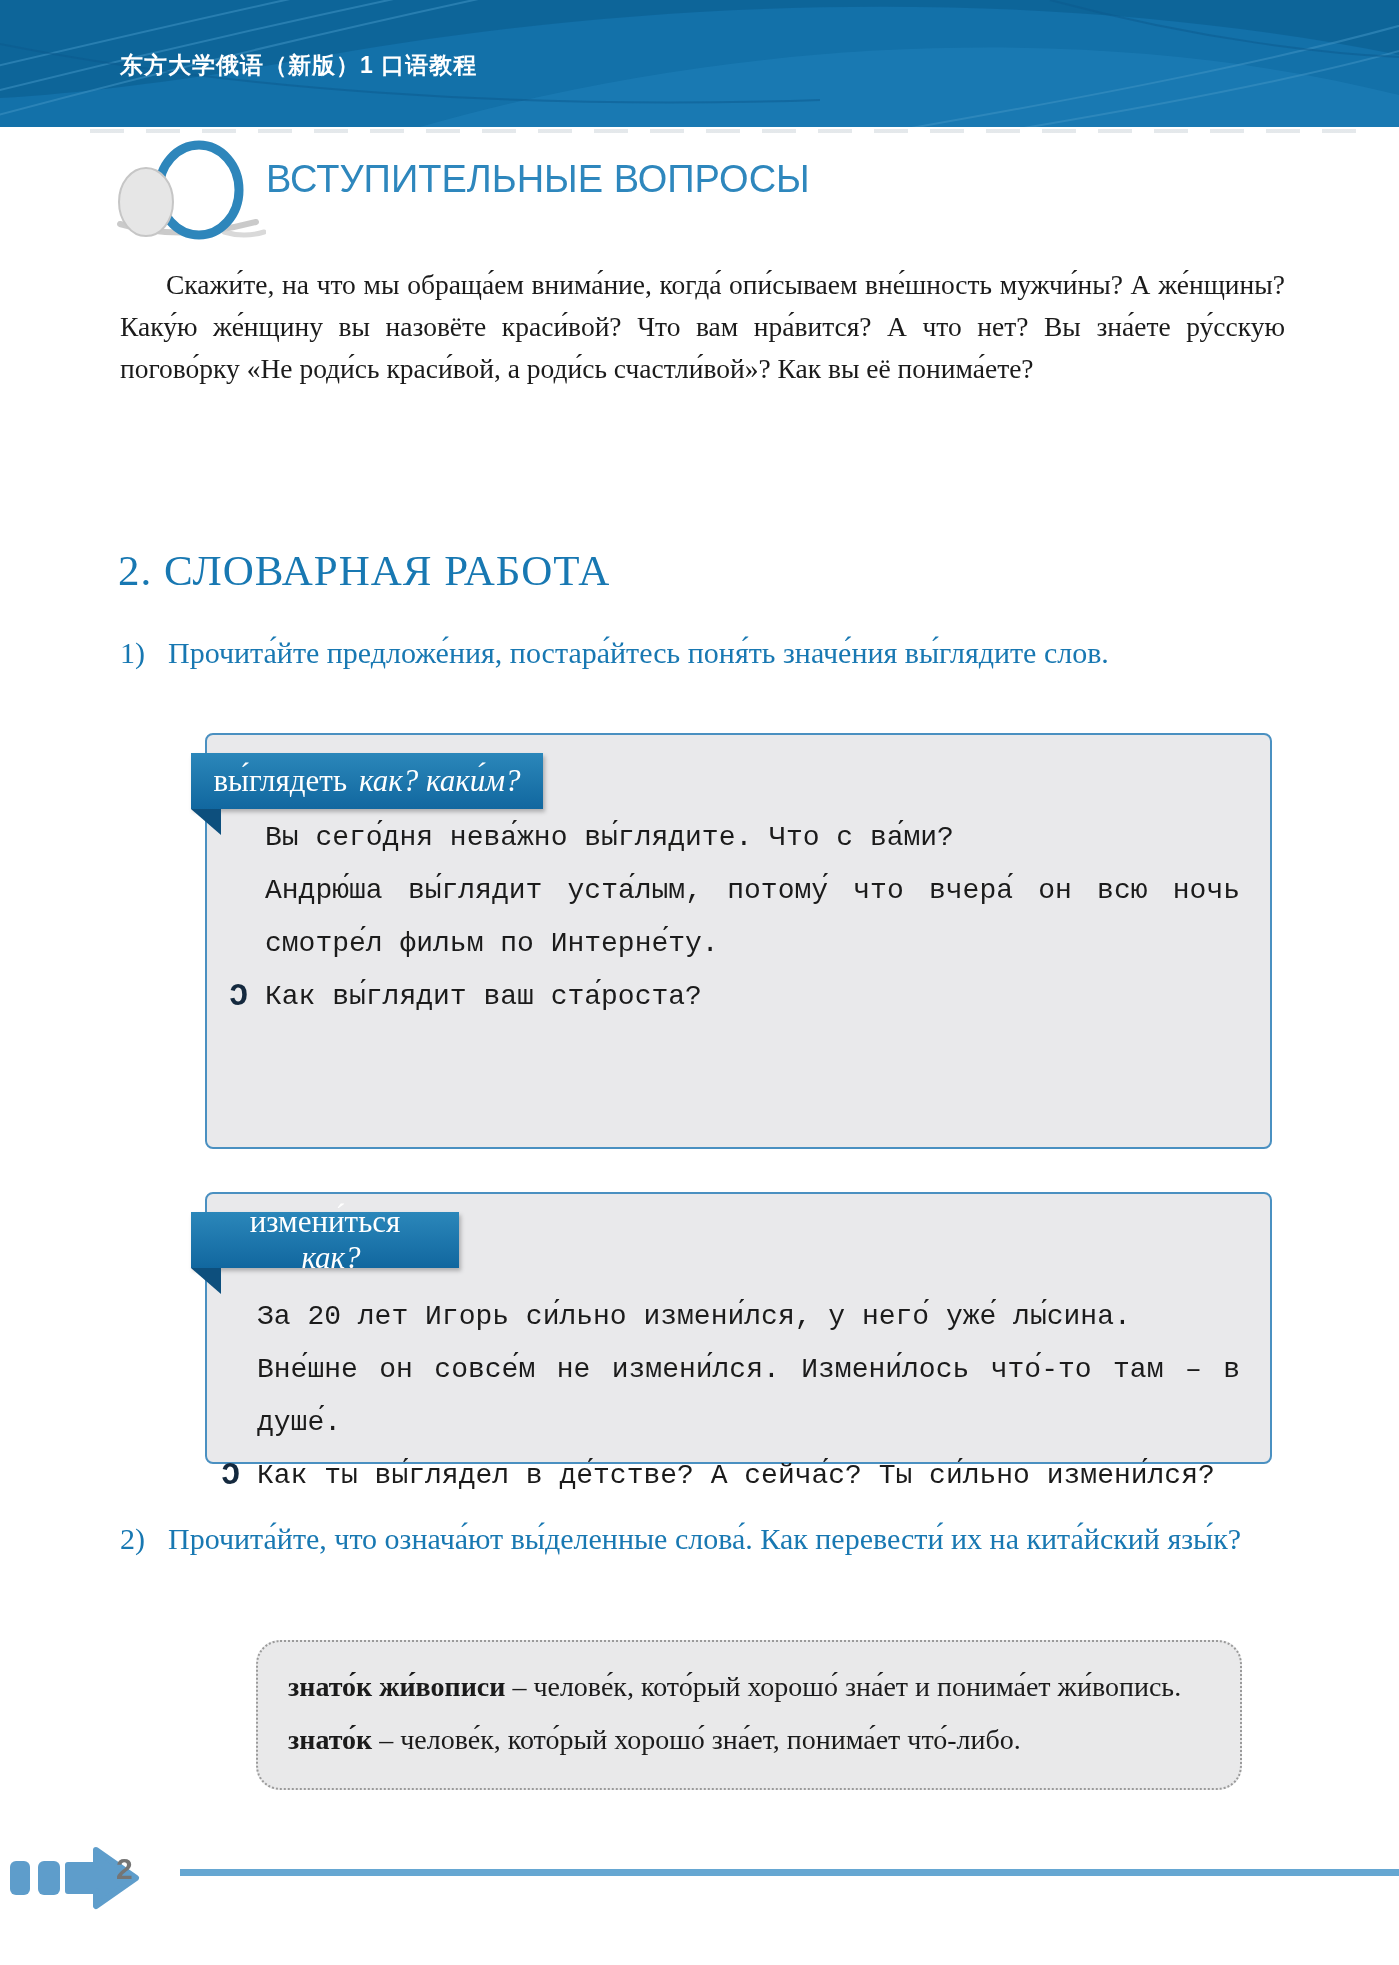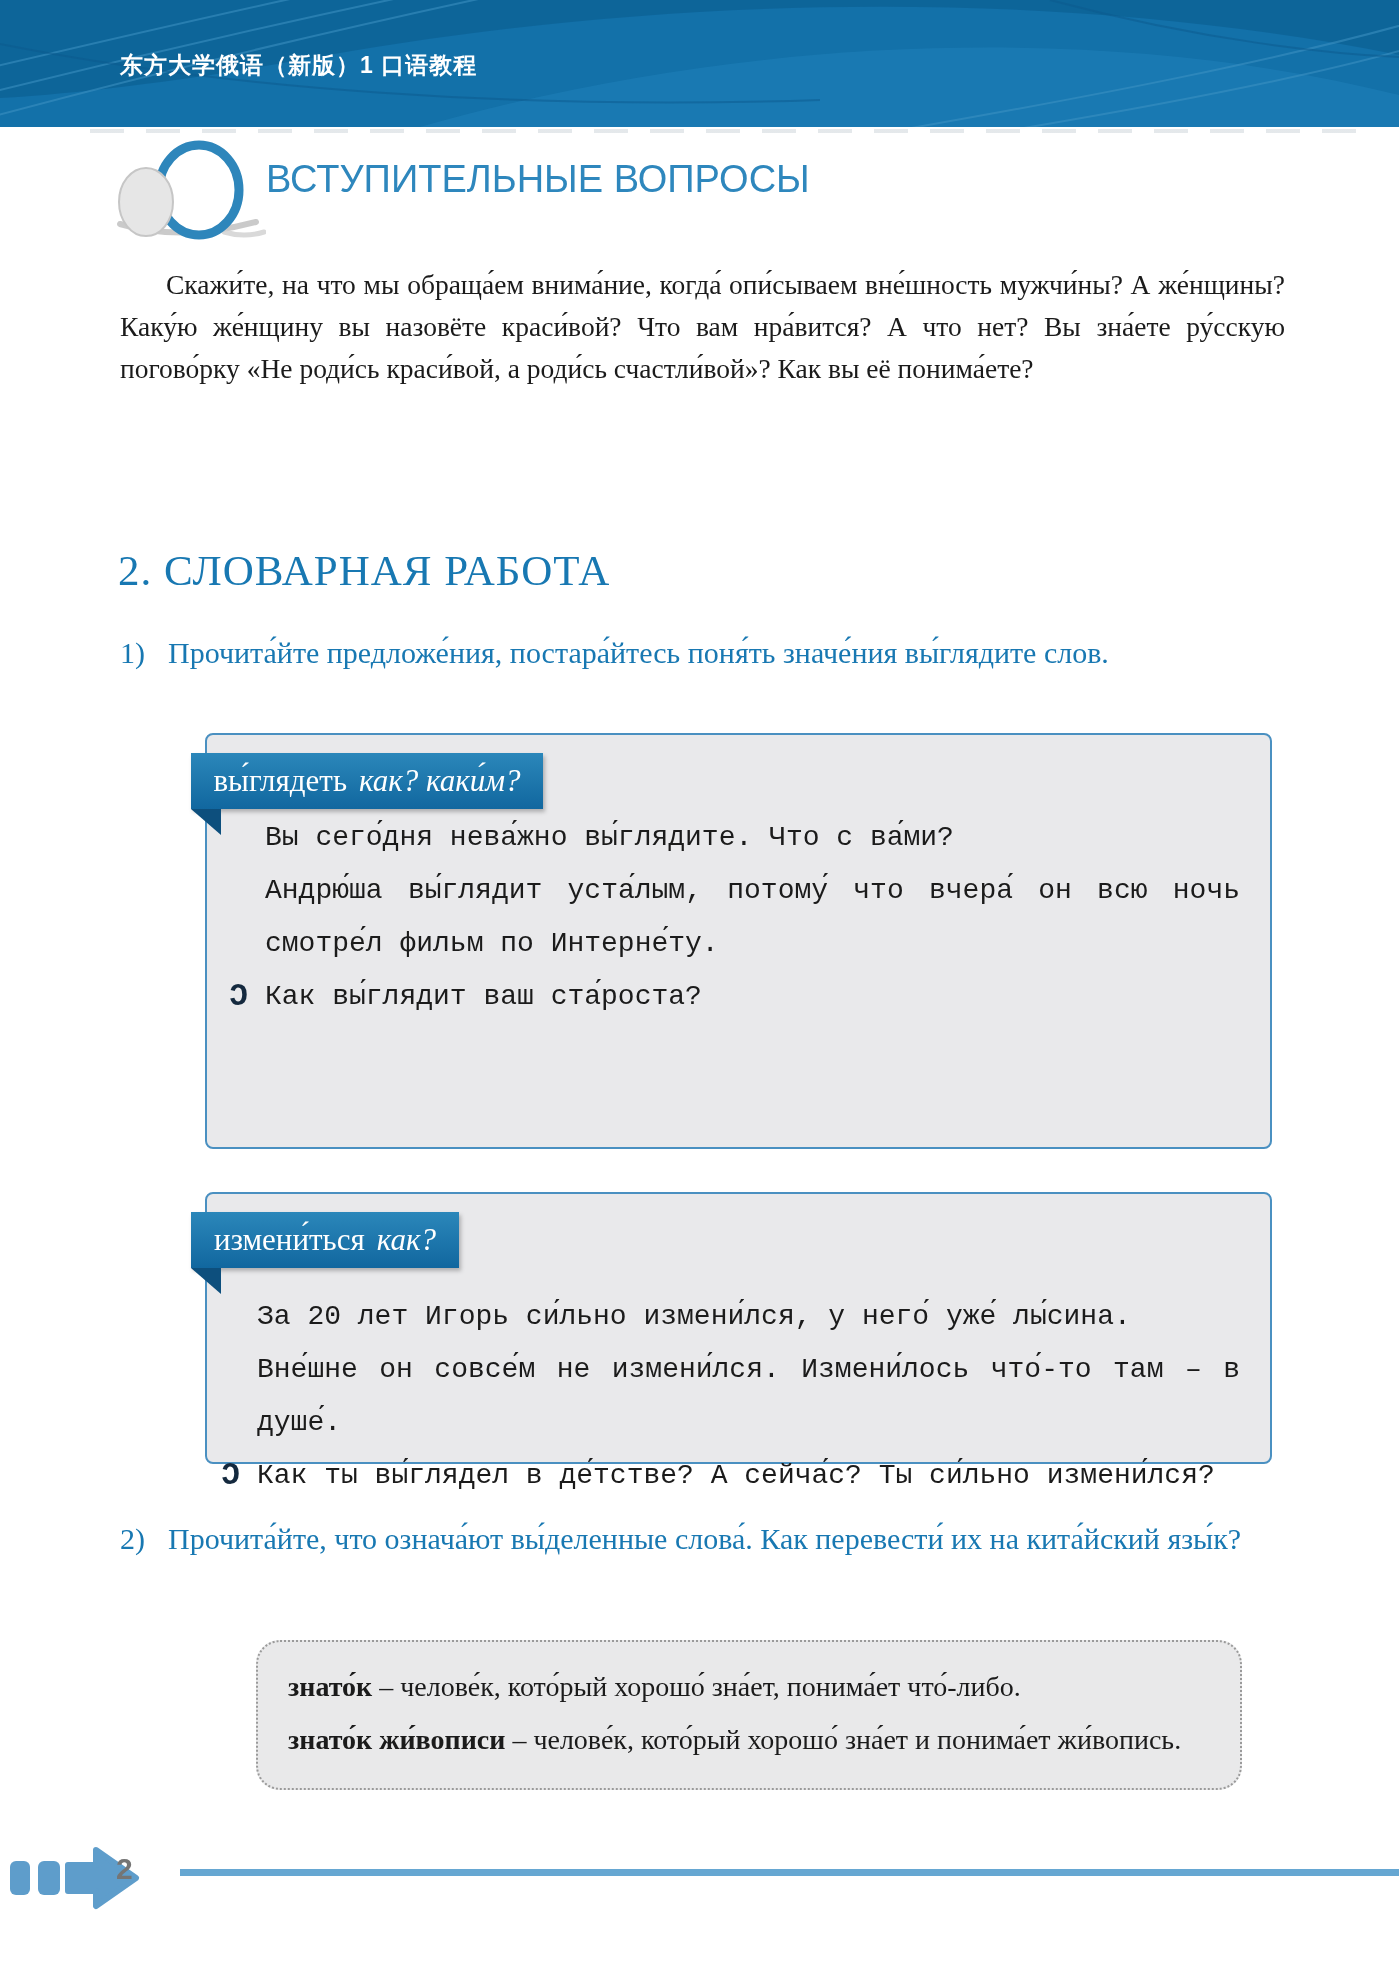--- a/index.html
+++ b/index.html
@@ -33,21 +33,21 @@
 
   
   .callout{position:absolute;background:#e9e9eb;border:2px solid #4a90c1;border-radius:8px;}
   .callout-0{left:205px;top:733px;width:1063px;height:412px;}
   .callout-1{left:205px;top:1192px;width:1063px;height:268px;}
   .ribbon{position:absolute;left:-16px;top:18px;height:56px;display:flex;align-items:center;justify-content:center;
           background:linear-gradient(#2b87ba,#11679f);color:#ffffff;font-size:31px;
           box-shadow:2px 3px 4px rgba(0,0,0,.25);}
   .ribbon em{font-style:italic;margin-left:12px;}
   .ribbon-0{width:352px;}
-  .ribbon-1{width:268px;}
+  .ribbon-1{width:268px;flex-direction:column;}
   .fold{position:absolute;left:-16px;top:74px;width:0;height:0;
         border-top:26px solid #0d4f7d;border-left:30px solid transparent;}
   .rows{font-size:28px;line-height:53px;font-family:Liberation Mono, monospace;}
   .callout-0 .rows{padding:76px 30px 0 22px;}
   .callout-1 .rows{padding:96px 30px 0 14px;}
   .row{display:flex;}
   .marker{width:36px;flex:none;}
   .dot{width:13px;height:13px;border-radius:50%;background:#1166a7;margin-top:20px;}
   .arr{font-size:31px;font-weight:bold;color:#14293e;line-height:53px;}
   .row .txt{flex:1;text-align:justify;}
@@ -154,24 +154,24 @@
     </div>
   </div>
 
   <div class="num-item item-2">
     <span class="num">2)</span>
     <span class="txt">Прочита́йте, что означа́ют вы́деленные слова́. Как перевести́ их на кита́йский язы́к?</span>
   </div>
 
   <div class="defbox">
     <div class="def">
-      <b>знато́к</b><span> – челове́к, кото́рый хорошо́ зна́ет, понима́ет что́-либо.</span>
+      <b>знато́к жи́вописи</b><span> – челове́к, кото́рый хорошо́ зна́ет и понима́ет жи́вопись.</span>
     </div>
     <div class="def">
-      <b>знато́к жи́вописи</b><span> – челове́к, кото́рый хорошо́ зна́ет и понима́ет жи́вопись.</span>
+      <b>знато́к</b><span> – челове́к, кото́рый хорошо́ зна́ет, понима́ет что́-либо.</span>
     </div>
   </div>
 
   <div class="footer-icon">
     <svg width="140" height="66" viewBox="0 0 140 66">
       <rect x="4" y="15" width="20" height="34" rx="6" fill="#5e9dcb"></rect>
       <rect x="32" y="15" width="22" height="34" rx="6" fill="#5e9dcb"></rect>
       <path d="M62 19 L90 19 L90 4 L130 32 L90 60 L90 45 L62 45 Z" fill="#5e9dcb" stroke="#5e9dcb" stroke-width="6" stroke-linejoin="round"></path>
     </svg>
   </div>

